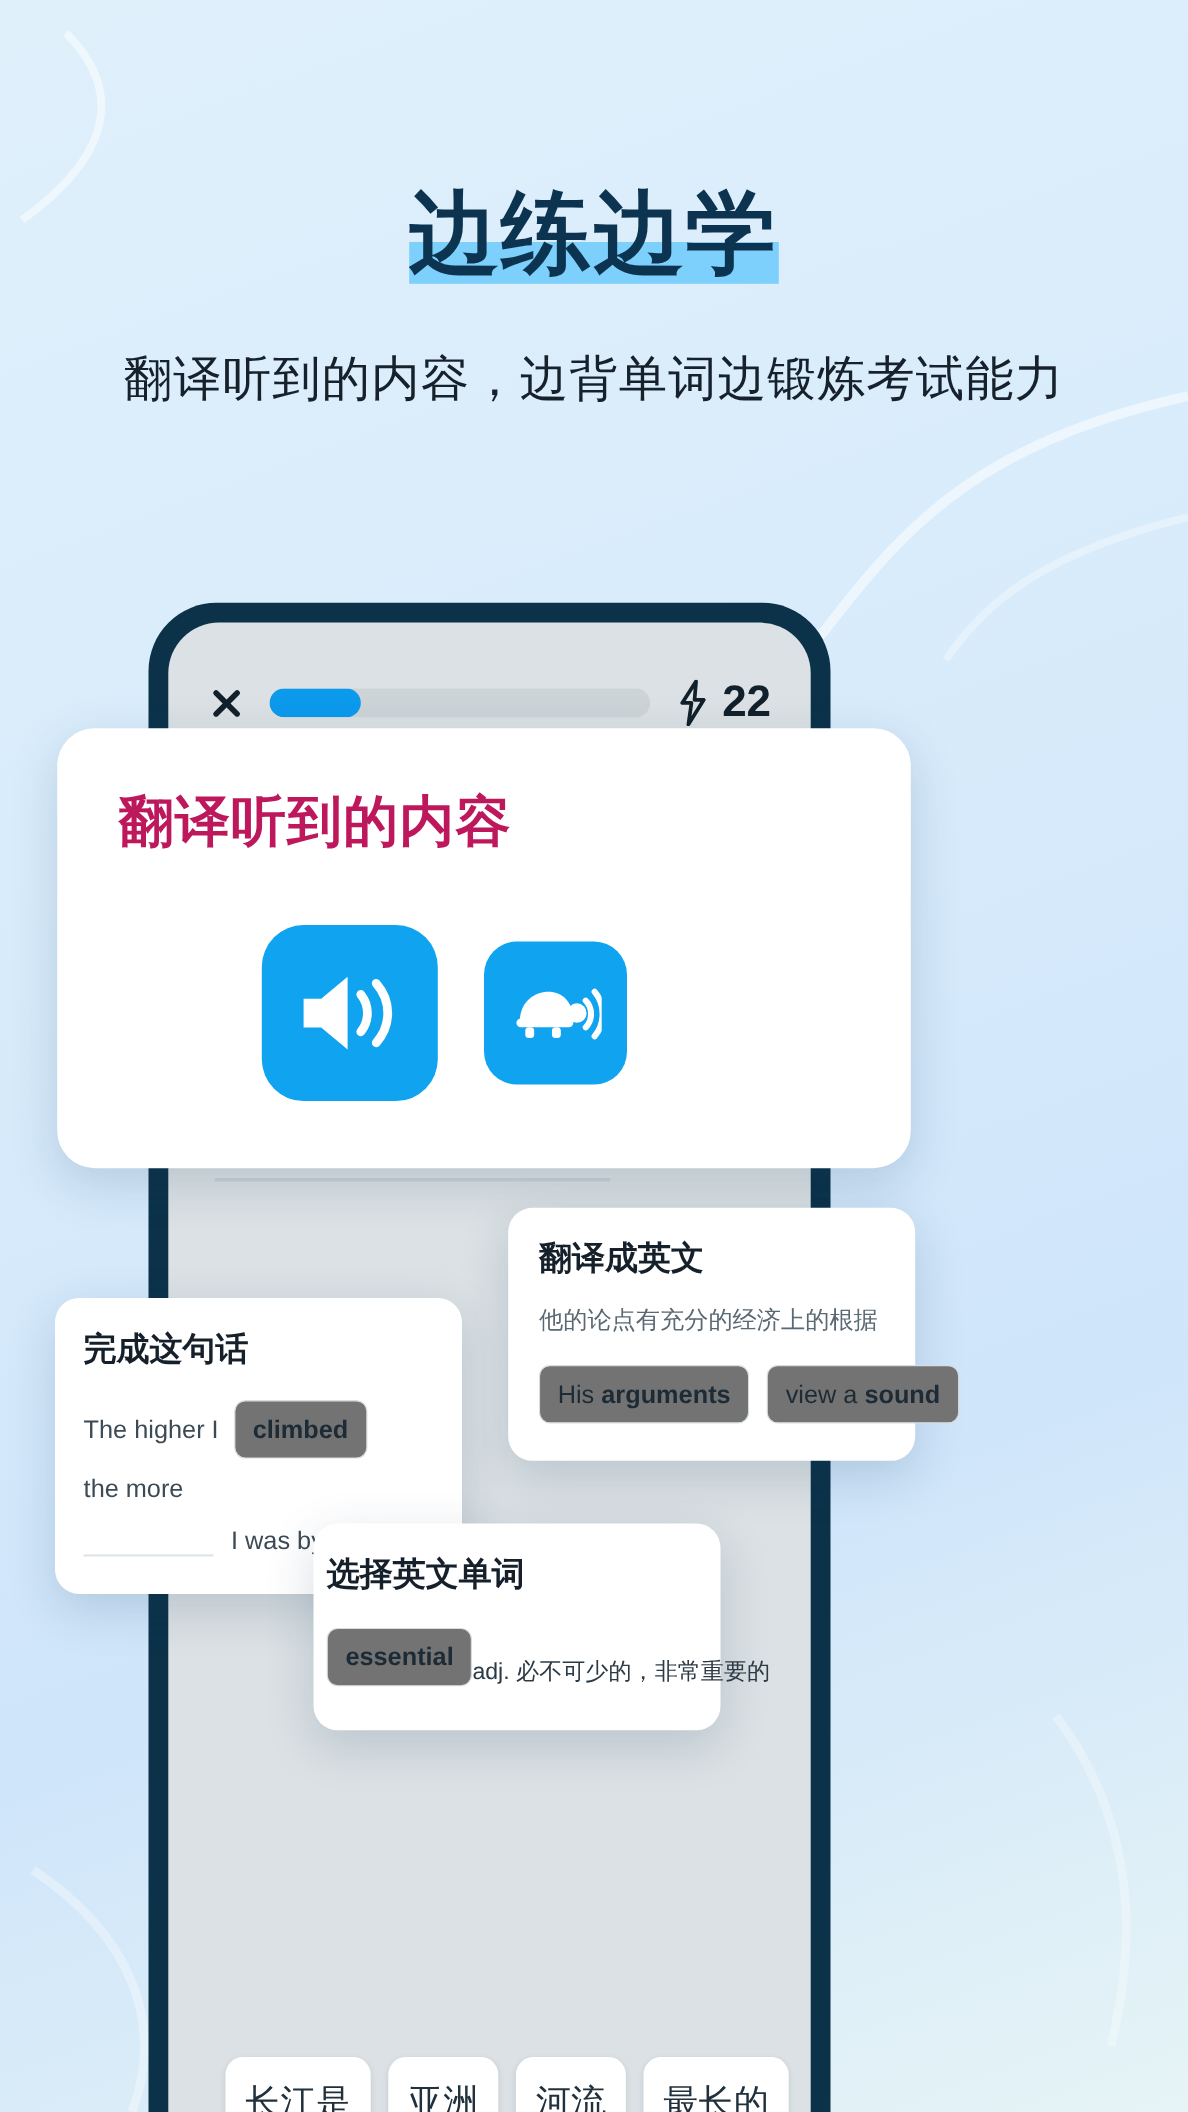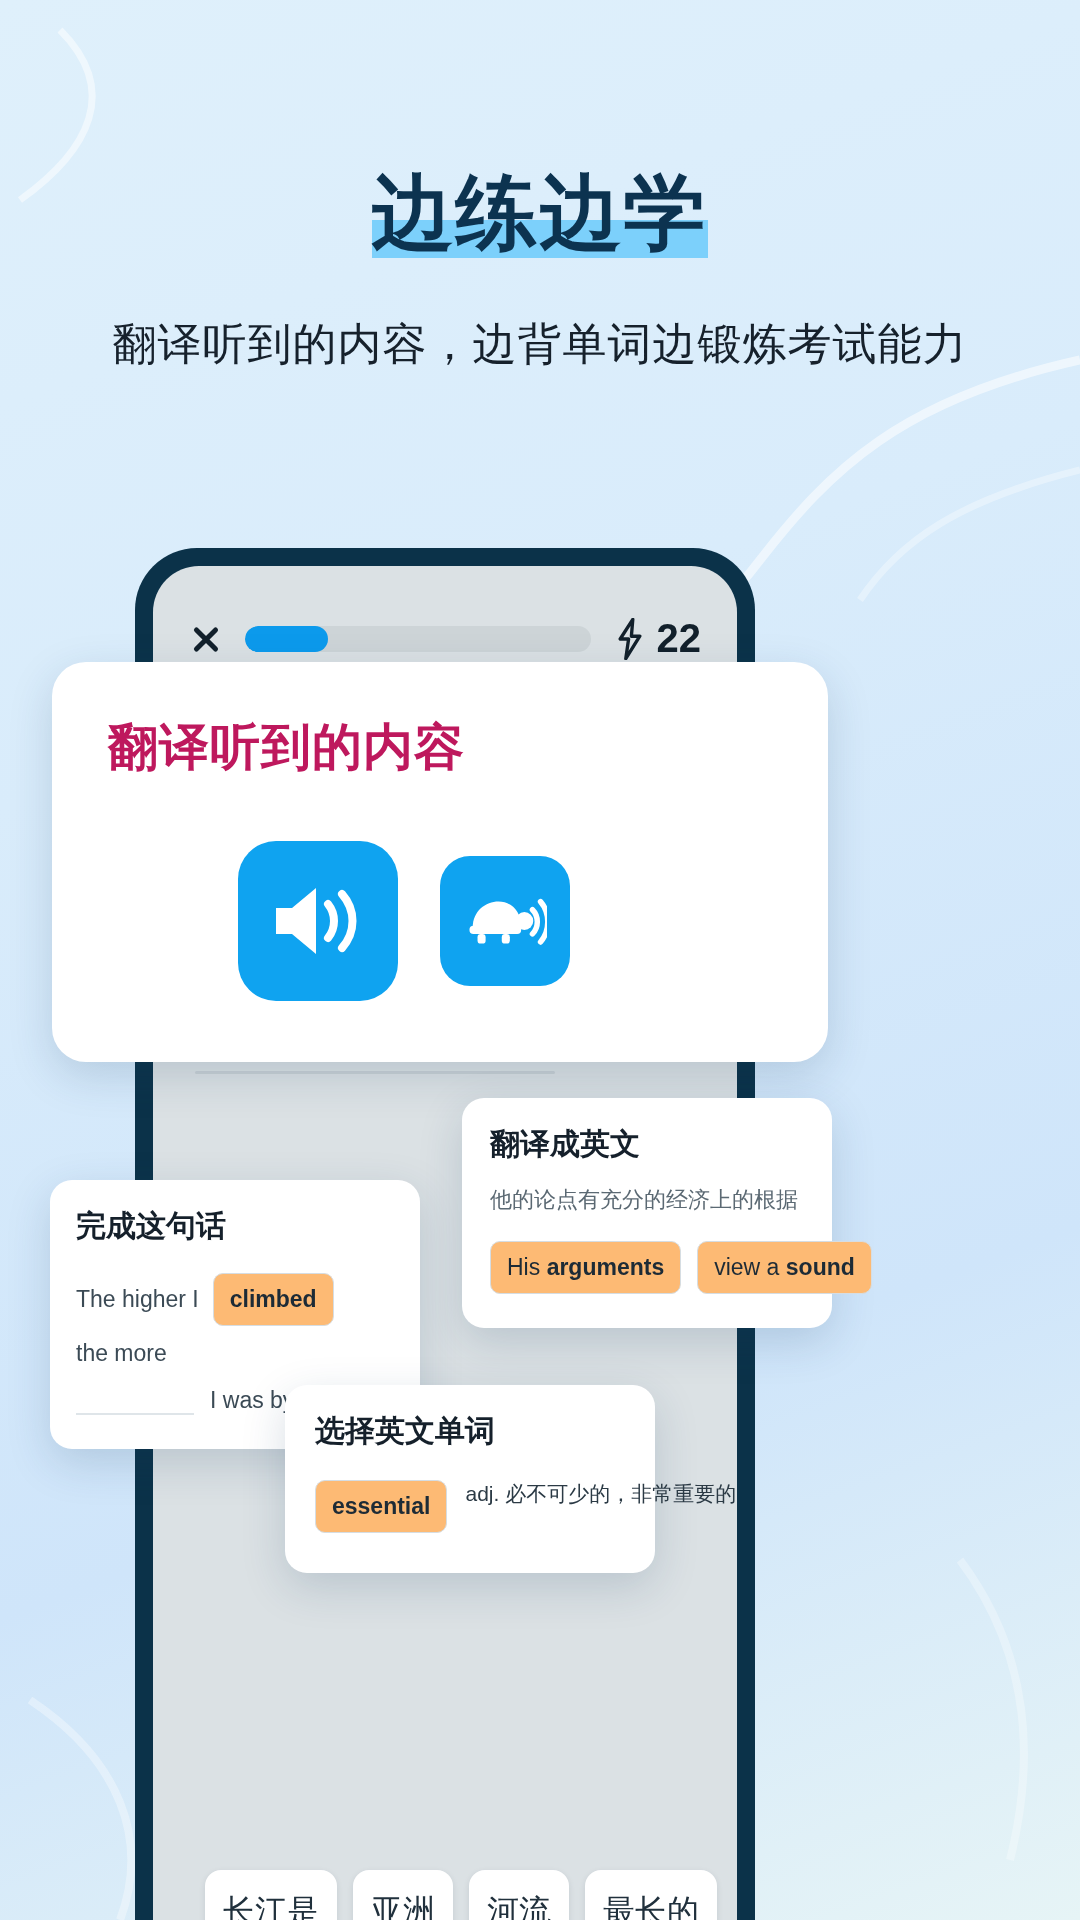--- a/index.html
+++ b/index.html
@@ -87,37 +87,37 @@
   .audio-btn.small { width:130px; height:130px; border-radius:30px; }
 
   .card-en {
     left:462px; top:1098px; width:370px; border-radius:22px; padding:26px 28px 34px 28px;
   }
   .card-en .c-title { font-size:30px; font-weight:800; color:#15202b; margin-bottom:20px; }
   .card-en .c-prompt { font-size:22px; color:#5b6973; margin-bottom:26px; }
   .chips-row { display:flex; gap:16px; align-items:flex-start; }
   .word-chip {
     border:1.5px solid #d6dde2; border-radius:10px; padding:12px 16px;
-    font-size:23px; color:#1d2b36; background:#fdba74; white-space:nowrap;
+    font-size:23px; color:#1d2b36; background:#737373; white-space:nowrap;
   }
   .word-chip b { font-weight:700; }
 
   .card-complete {
     left:50px; top:1180px; width:370px; border-radius:22px; padding:26px 26px 34px 26px;
   }
   .card-complete .c-title { font-size:30px; font-weight:800; color:#15202b; margin-bottom:26px; }
   .cz-row { display:flex; align-items:center; gap:14px; flex-wrap:wrap; font-size:23px; color:#3b4a55; }
   .cz-row2 { margin-top:18px; display:flex; align-items:center; gap:16px; font-size:23px; color:#3b4a55; }
   .u-line { display:inline-block; width:118px; border-bottom:2px solid #dfe5e9; height:30px; }
 
   .card-choose {
-    left:285px; top:1385px; width:370px; border-radius:22px; padding:26px 26px 40px 30px;
+    left:285px; top:1385px; width:370px; border-radius:22px; padding:26px 26px 40px 12px;
   }
   .card-choose .c-title { font-size:30px; font-weight:800; color:#15202b; margin-bottom:28px; }
-  .choose-row { display:flex; align-items:flex-start; gap:18px; }
+  .choose-row { display:flex; align-items:flex-end; }
   .choose-def { font-size:21px; color:#2b3a45; white-space:nowrap; }
 </style>
 </head>
 <body>
 
 <div class="deco" style="left:0;top:0;width:1080px;height:1920px;">
   <svg width="1080" height="1920" viewBox="0 0 1080 1920">
     <path d="M60 30 C 120 90, 90 150, 20 200" stroke="#ffffff" stroke-opacity=".5" stroke-width="7" fill="none"></path>
     <path d="M1080 360 C 900 400, 830 470, 760 560 C 700 640, 640 660, 560 665" stroke="#ffffff" stroke-opacity=".55" stroke-width="9" fill="none"></path>
     <path d="M1080 470 C 960 500, 900 540, 860 600" stroke="#ffffff" stroke-opacity=".35" stroke-width="7" fill="none"></path>

